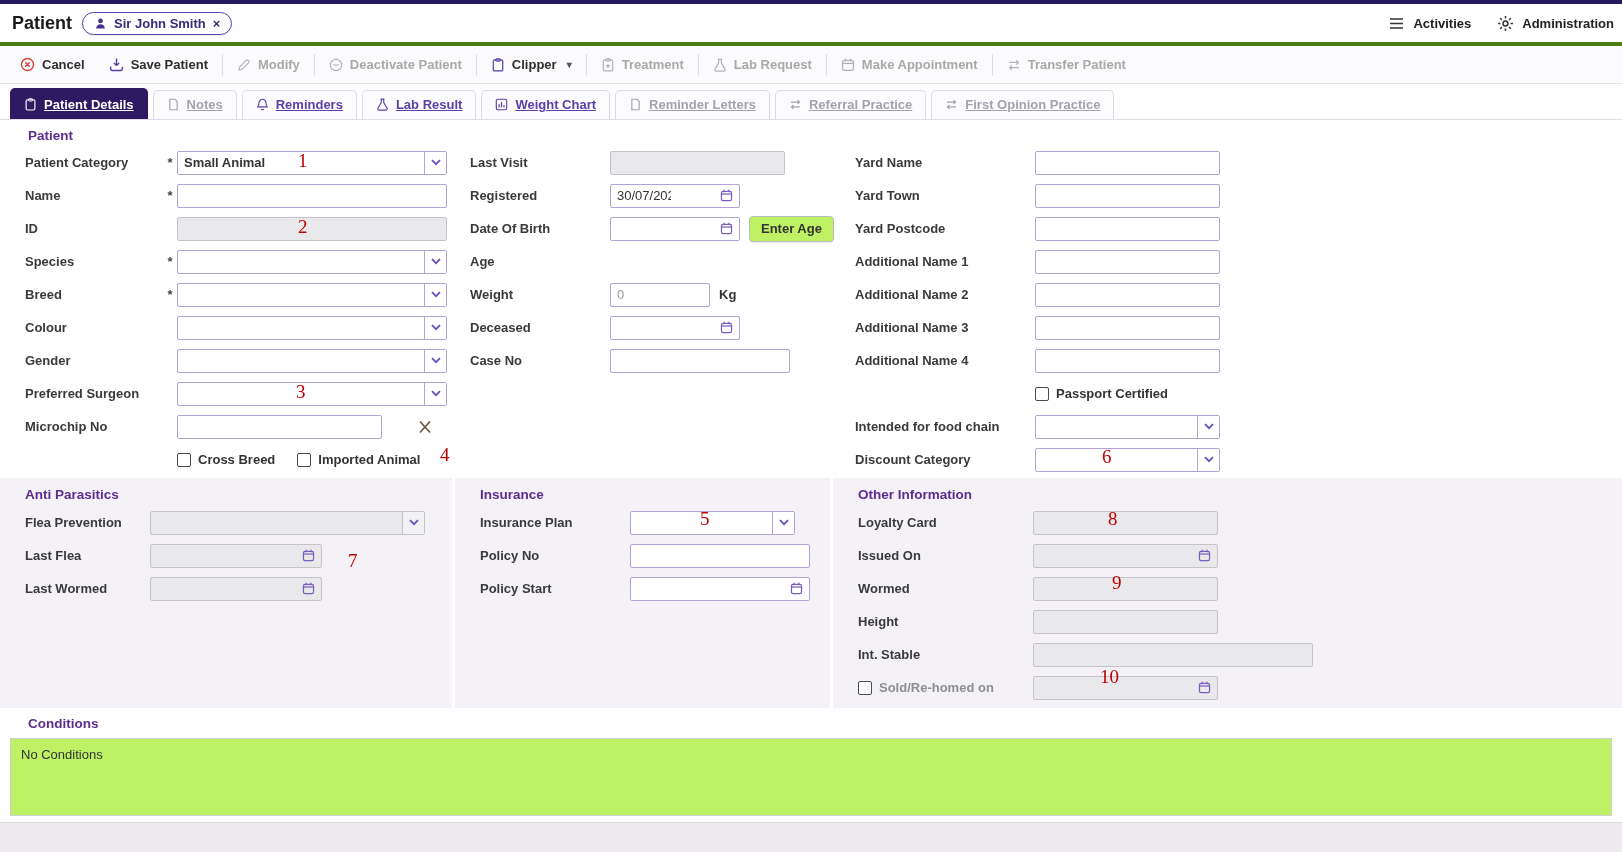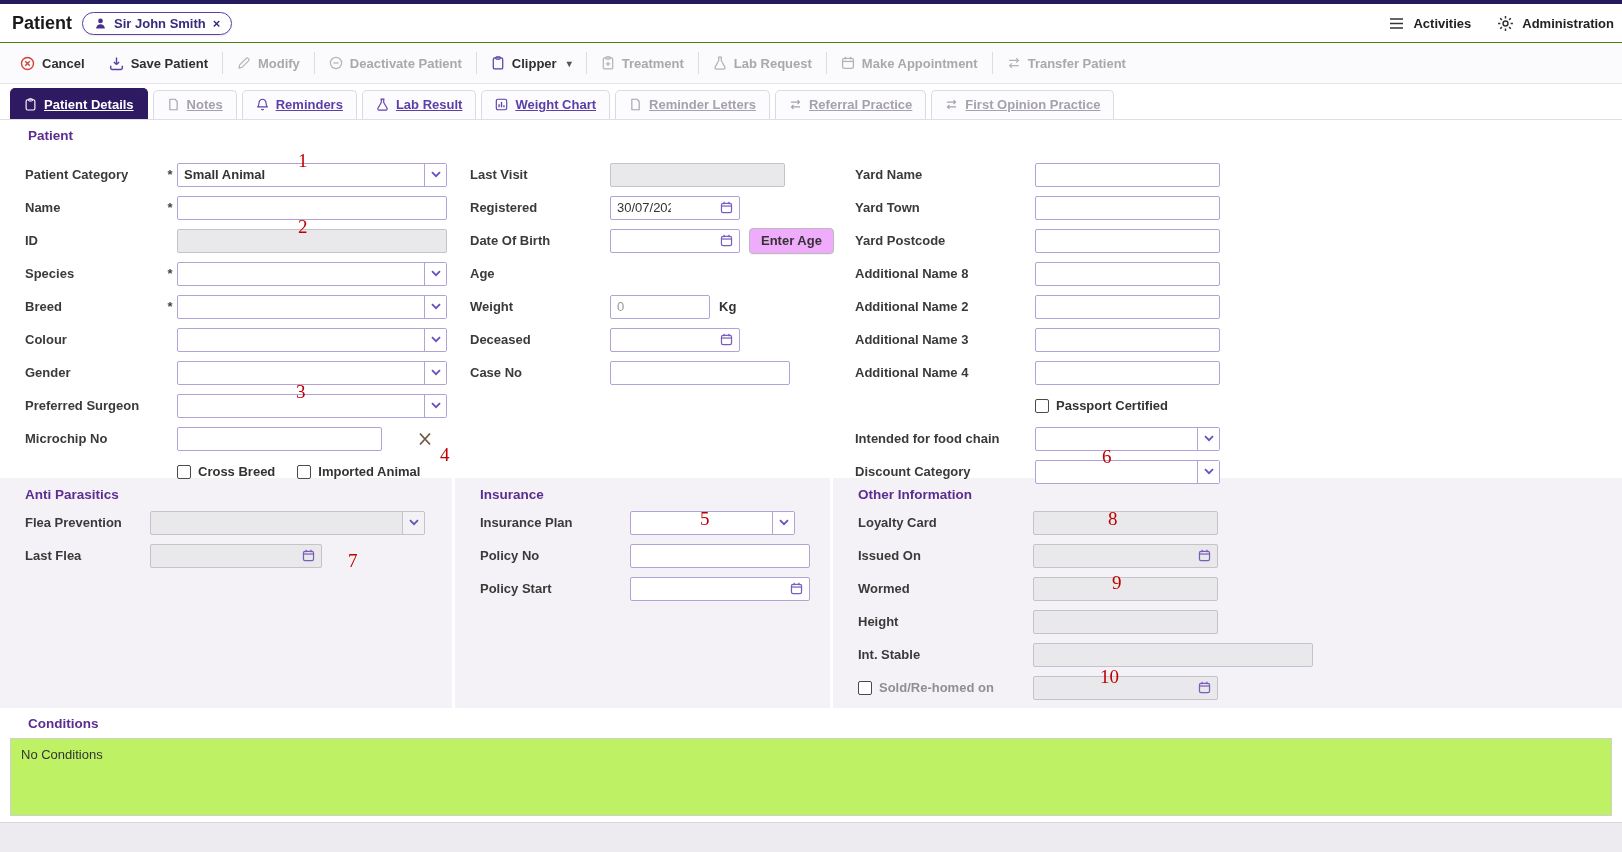--- a/index.html
+++ b/index.html
@@ -19,21 +19,21 @@
           box-shadow:0 1px 2px rgba(0,0,0,.08); cursor:pointer; }
   .chip-icon { display:flex; color:#4a2f8f; }
   .chip-name { color:#3a2a7c; font-weight:700; font-size:13px; }
   .chip-close { color:#3a2a7c; font-weight:700; font-size:13px; cursor:pointer; }
   .header-right { margin-left:auto; display:flex; align-items:center; gap:26px; padding-right:2px; }
   .hdr-btn { display:flex; align-items:center; gap:8px; font-weight:700; color:#222; cursor:pointer; white-space:nowrap; }
   .hdr-btn .svgwrap { display:flex; color:#333; }
 
   
   .toolbar { display:flex; align-items:center; height:42px; background:#fbfafc;
-             border-top:1px solid #4d7c0f; border-bottom:1px solid #e6e4ea; padding:0 8px; }
+             border-top:4px solid #4d7c0f; border-bottom:1px solid #e6e4ea; padding:0 8px; }
   .tbtn { display:flex; align-items:center; gap:7px; padding:0 12px; font-weight:700;
           color:#2e2e2e; cursor:pointer; white-space:nowrap; }
   .tbtn .svgwrap { display:flex; color:#5b3fa8; }
   .tbtn.red-icon .svgwrap { color:#cf4436; }
   .tbtn.disabled { color:#a9a9a9; cursor:default; }
   .tbtn.disabled .svgwrap { color:#b4b2b8; }
   .tsep { width:1px; height:22px; background:#ddd; margin:0 2px; flex:none; }
   .caret { font-size:10px; color:#555; margin-left:3px; }
 
   
@@ -66,34 +66,34 @@
              border-radius:2px; background:#fff; }
   .datebox input { border:none; outline:none; flex:1; min-width:0; padding:0 6px;
                    font-family:inherit; font-size:13px; color:#333; background:transparent; }
   .cal { width:26px; flex:none; display:flex; align-items:center; justify-content:center;
          cursor:pointer; color:#7a5bbf; }
   .datebox.gray { background:#e9e8ea; border-color:#c6c2cc; }
   .checkbox { width:14px; height:14px; flex:none; border:1.5px solid #4a4a4a; border-radius:2px;
               background:#fff; display:inline-block; cursor:pointer; }
   .cb-label { font-weight:600; color:#333; margin-left:7px; }
   .btn-plain { height:26px; padding:0 11px; border:1px solid #bbb; border-radius:4px;
-               background:#f0abfc; font-family:inherit; font-size:13px; font-weight:600;
+               background:#bef264; font-family:inherit; font-size:13px; font-weight:600;
                color:#333; margin-left:9px; cursor:pointer; box-shadow:0 1px 1px rgba(0,0,0,.06); }
   .unit { margin-left:9px; font-weight:600; color:#333; }
   .clear-x { display:flex; margin-left:36px; color:#6e5a42; cursor:pointer; }
 
   
   .w270{width:270px;} .w205{width:205px;} .w185{width:185px;} .w180{width:180px;}
   .w175{width:175px;} .w172{width:172px;} .w165{width:165px;} .w130{width:130px;gap:36px;}
   .w100{width:100px;} .w275{width:275px;} .w280{width:280px;}
 
   
   .patient-area { position:relative; height:358px; background:#fff; }
   .patient-area .sec-title { position:absolute; left:28px; top:8px; }
-  .cols { position:absolute; top:38px; left:0; right:0; display:flex; }
+  .cols { position:absolute; top:26px; left:0; right:0; display:flex; }
   .col1 { width:450px; padding-left:25px; }
   .col1 .flabel { flex:0 0 138px; }
   .col2 { width:385px; padding-left:20px; }
   .col2 .flabel { flex:0 0 140px; }
   .col3 { flex:1; padding-left:20px; }
   .col3 .flabel { flex:0 0 180px; }
   .cbrow-indent { margin-left:152px; }
 
   
   .band { display:flex; height:230px; background:#f4f2f6; }
@@ -546,21 +546,21 @@
         </div>
         <div class="frow">
           <span class="flabel">Yard Town</span>
           <input class="input w185" style="">
         </div>
         <div class="frow">
           <span class="flabel">Yard Postcode</span>
           <input class="input w185" style="">
         </div>
         <div class="frow">
-          <span class="flabel">Additional Name 8</span>
+          <span class="flabel">Additional Name 1</span>
           <input class="input w185" style="">
         </div>
         <div class="frow">
           <span class="flabel">Additional Name 2</span>
           <input class="input w185" style="">
         </div>
         <div class="frow">
           <span class="flabel">Additional Name 3</span>
           <input class="input w185" style="">
         </div>
@@ -611,20 +611,31 @@
           <span class="sel-val"></span>
           <span class="chev">
               <svg width="10" height="7">
                 <use href="#i-chev"></use>
               </svg>
             </span>
         </div>
       </div>
       <div class="frow">
         <span class="flabel">Last Flea</span>
+        <div class="datebox gray w172">
+          <input readonly="" style="">
+          <span class="cal">
+              <svg width="13" height="13">
+                <use href="#i-cal"></use>
+              </svg>
+            </span>
+        </div>
+      </div>
+      <div class="frow">
+        <span class="flabel">Last Wormed</span>
         <div class="datebox gray w172">
           <input readonly="" style="">
           <span class="cal">
               <svg width="13" height="13">
                 <use href="#i-cal"></use>
               </svg>
             </span>
         </div>
       </div>
     </div>

